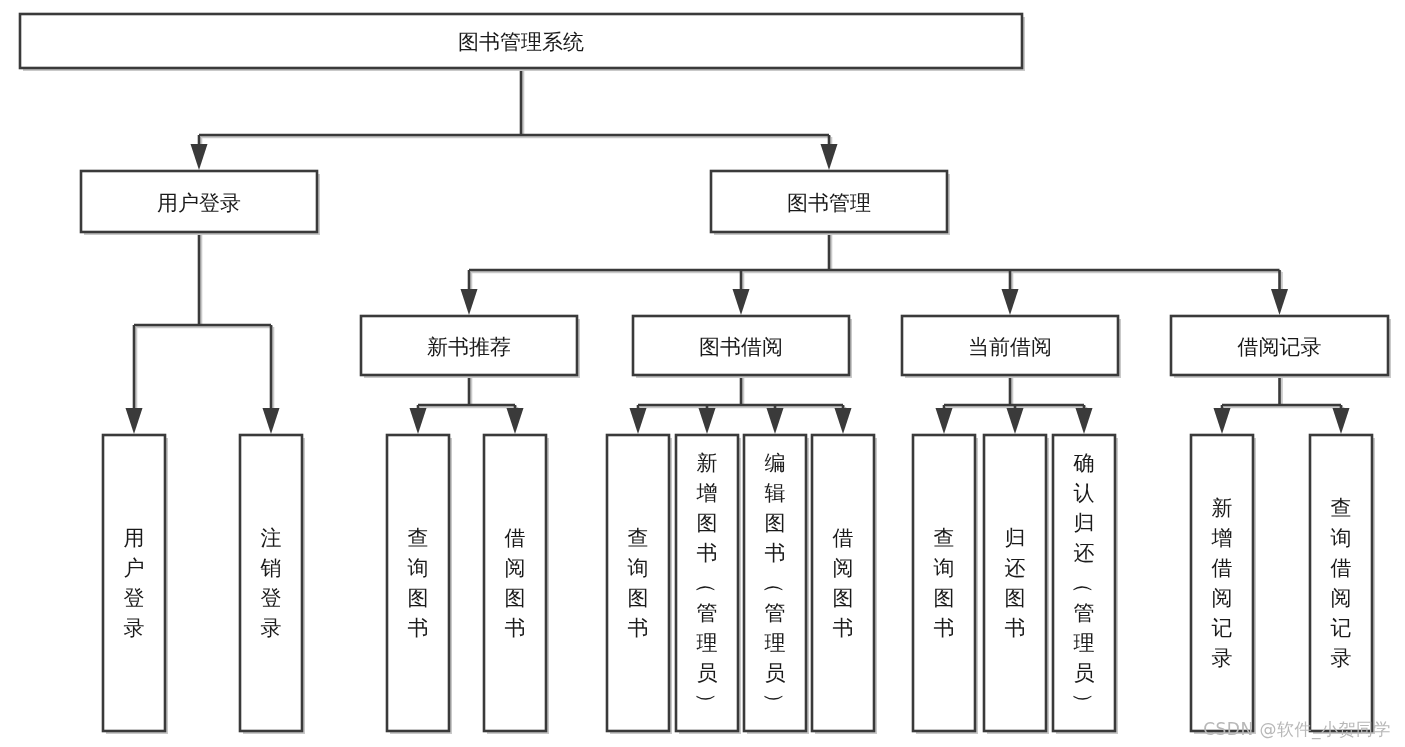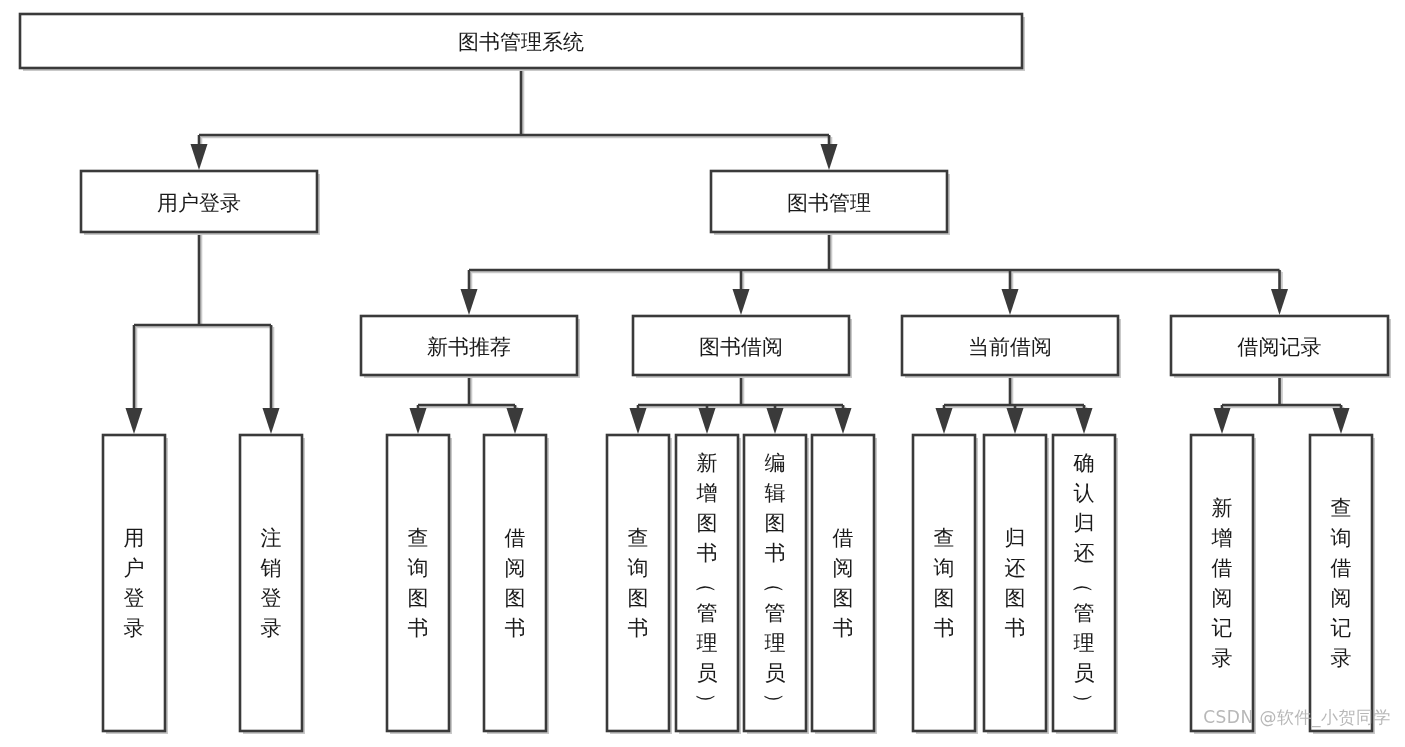--- a/index.html
+++ b/index.html
@@ -62,21 +62,21 @@
   .node-label-v-char {
     font-family: "DejaVu Sans", "Liberation Sans", sans-serif;
     font-size: 21px;
     fill: #1a1a1a;
     text-anchor: middle;
     dominant-baseline: central;
   }
   .watermark {
     position: absolute;
     right: 14px;
-    bottom: 18px;
+    bottom: 6px;
     font-family: "DejaVu Sans", "Liberation Sans", sans-serif;
     font-size: 17px;
     color: #b8b8b8;
     letter-spacing: 0.5px;
     white-space: nowrap;
     user-select: none;
   }
 </style>
 </head>
 <body>

